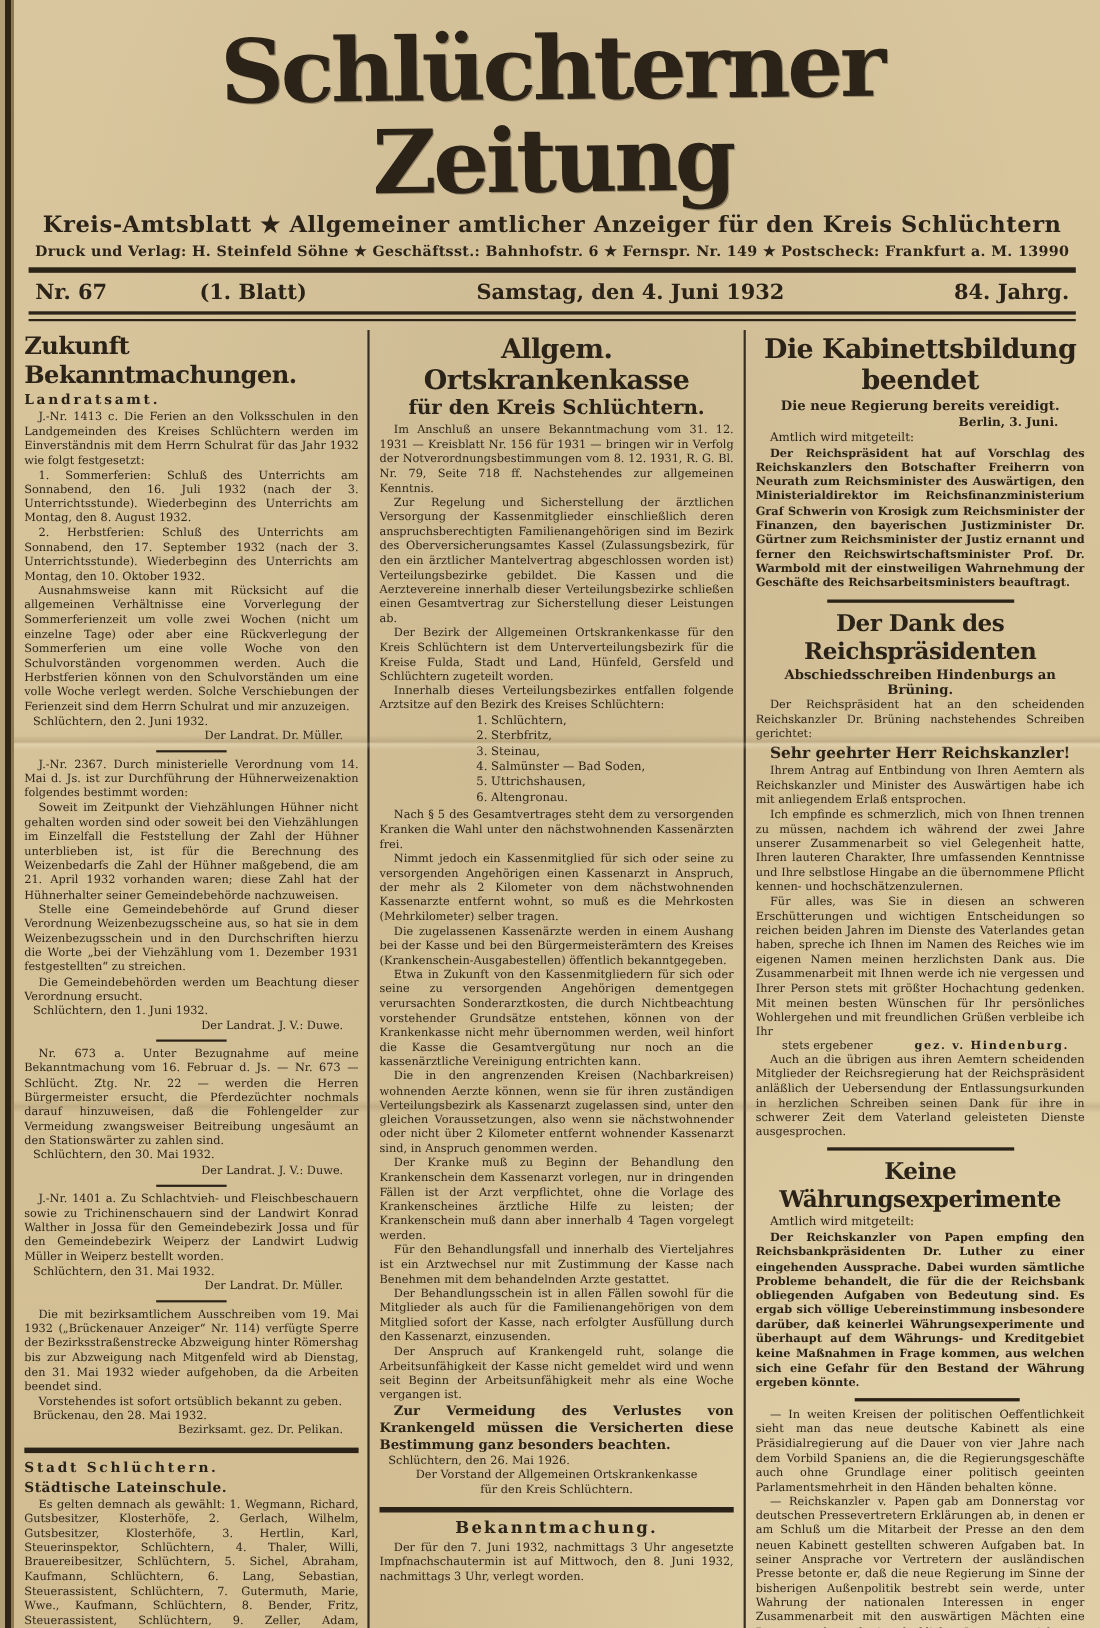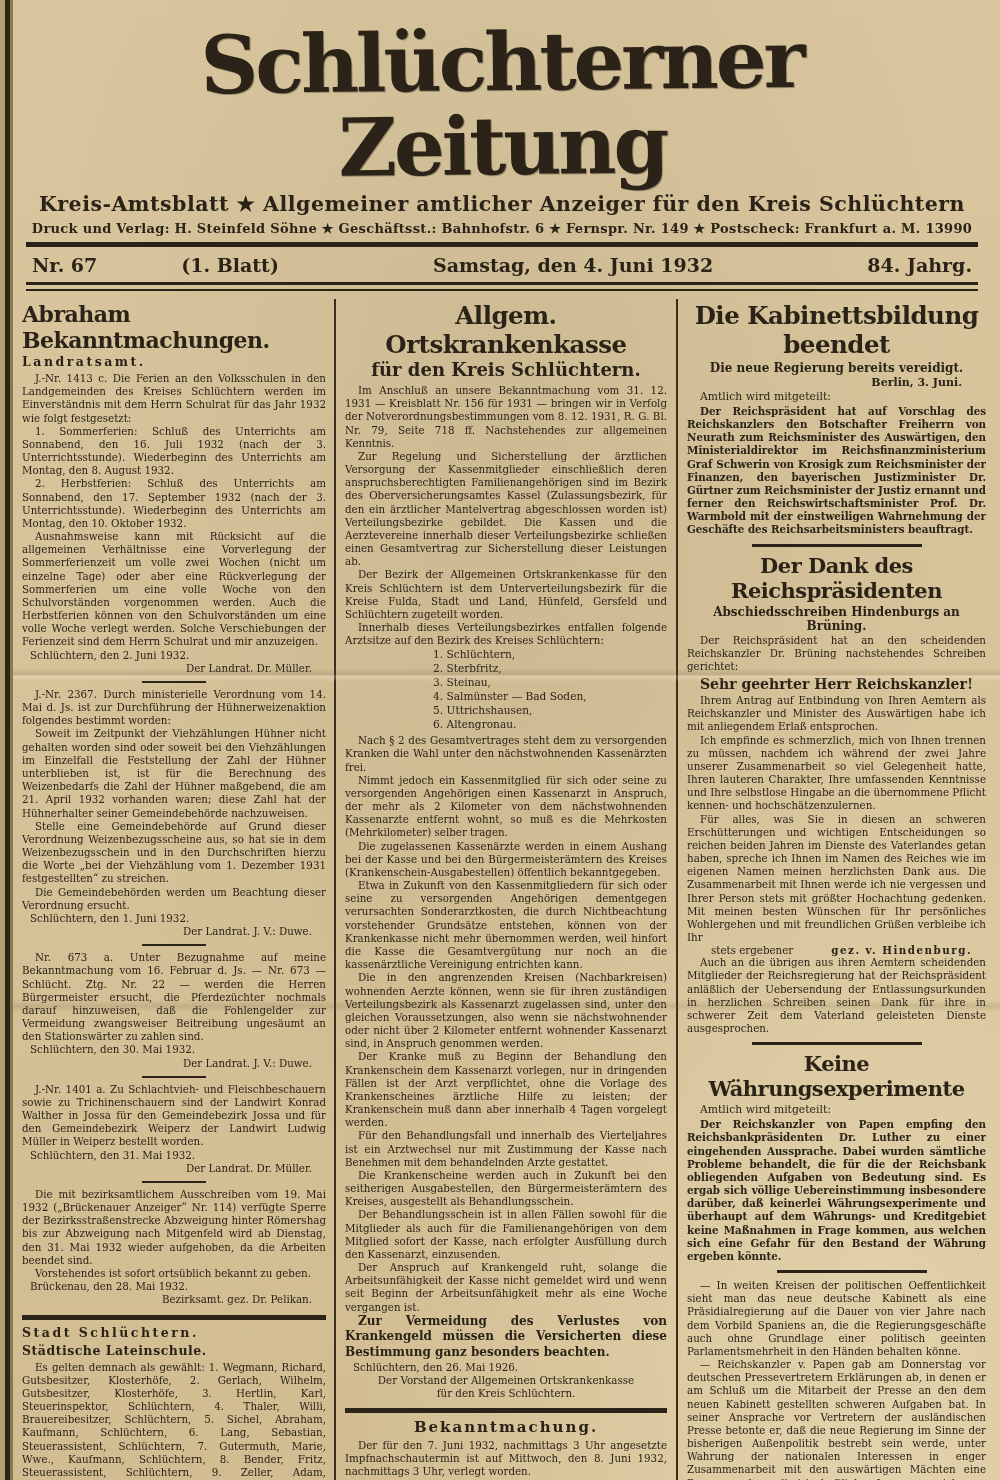--- a/index.html
+++ b/index.html
@@ -97,21 +97,21 @@
       <span>(1. Blatt)</span>
       <span class="date">Samstag, den 4. Juni 1932</span>
       <span>84. Jahrg.</span>
     </div>
     <div class="rule-double"></div>
   </header>
 
   <main class="columns">
 
     <section class="col col1">
-      <h2 class="h-col1">Abraham Bekanntmachungen.</h2>
+      <h2 class="h-col1">Zukunft Bekanntmachungen.</h2>
       <div class="gesperrt">Landratsamt.</div>
 
       <p>J.-Nr. 1413 c. Die Ferien an den Volksschulen in den Landgemeinden des Kreises Schlüchtern werden im Einverständnis mit dem Herrn Schulrat für das Jahr 1932 wie folgt festgesetzt:</p>
       <p>1. Sommerferien: Schluß des Unterrichts am Sonnabend, den 16. Juli 1932 (nach der 3. Unterrichtsstunde). Wiederbeginn des Unterrichts am Montag, den 8. August 1932.</p>
       <p>2. Herbstferien: Schluß des Unterrichts am Sonnabend, den 17. September 1932 (nach der 3. Unterrichtsstunde). Wiederbeginn des Unterrichts am Montag, den 10. Oktober 1932.</p>
       <p>Ausnahmsweise kann mit Rücksicht auf die allgemeinen Verhältnisse eine Vorverlegung der Sommerferienzeit um volle zwei Wochen (nicht um einzelne Tage) oder aber eine Rückverlegung der Sommerferien um eine volle Woche von den Schulvorständen vorgenommen werden. Auch die Herbstferien können von den Schulvorständen um eine volle Woche verlegt werden. Solche Verschiebungen der Ferienzeit sind dem Herrn Schulrat und mir anzuzeigen.</p>
       <p class="place">Schlüchtern, den 2. Juni 1932.</p>
       <p class="sig">Der Landrat. Dr. Müller.</p>
       <div class="sep"></div>
 
@@ -156,28 +156,27 @@
 
       <div class="aerzte-list">
         <div>1. Schlüchtern,</div>
         <div>2. Sterbfritz,</div>
         <div>3. Steinau,</div>
         <div>4. Salmünster — Bad Soden,</div>
         <div>5. Uttrichshausen,</div>
         <div>6. Altengronau.</div>
       </div>
 
-      <p>Nach § 2 des Gesamtvertrages steht dem zu versorgenden Kranken die Wahl unter den nächstwohnenden Kassenärzten frei.</p>
+      <p>Nach § 5 des Gesamtvertrages steht dem zu versorgenden Kranken die Wahl unter den nächstwohnenden Kassenärzten frei.</p>
       <p>Nimmt jedoch ein Kassenmitglied für sich oder seine zu versorgenden Angehörigen einen Kassenarzt in Anspruch, der mehr als 2 Kilometer von dem nächstwohnenden Kassenarzte entfernt wohnt, so muß es die Mehrkosten (Mehrkilometer) selber tragen.</p>
       <p>Die zugelassenen Kassenärzte werden in einem Aushang bei der Kasse und bei den Bürgermeisterämtern des Kreises (Krankenschein-Ausgabestellen) öffentlich bekanntgegeben.</p>
       <p>Etwa in Zukunft von den Kassenmitgliedern für sich oder seine zu versorgenden Angehörigen dementgegen verursachten Sonderarztkosten, die durch Nichtbeachtung vorstehender Grundsätze entstehen, können von der Krankenkasse nicht mehr übernommen werden, weil hinfort die Kasse die Gesamtvergütung nur noch an die kassenärztliche Vereinigung entrichten kann.</p>
       <p>Die in den angrenzenden Kreisen (Nachbarkreisen) wohnenden Aerzte können, wenn sie für ihren zuständigen Verteilungsbezirk als Kassenarzt zugelassen sind, unter den gleichen Voraussetzungen, also wenn sie nächstwohnender oder nicht über 2 Kilometer entfernt wohnender Kassenarzt sind, in Anspruch genommen werden.</p>
       <p>Der Kranke muß zu Beginn der Behandlung den Krankenschein dem Kassenarzt vorlegen, nur in dringenden Fällen ist der Arzt verpflichtet, ohne die Vorlage des Krankenscheines ärztliche Hilfe zu leisten; der Krankenschein muß dann aber innerhalb 4 Tagen vorgelegt werden.</p>
       <p>Für den Behandlungsfall und innerhalb des Vierteljahres ist ein Arztwechsel nur mit Zustimmung der Kasse nach Benehmen mit dem behandelnden Arzte gestattet.</p>
-      <p>Die Krankenscheine werden auch in Zukunft bei den seitherigen Ausgabestellen, den Bürgermeisterämtern des Kreises, ausgestellt als Behandlungsschein.</p>
       <p>Der Behandlungsschein ist in allen Fällen sowohl für die Mitglieder als auch für die Familienangehörigen von dem Mitglied sofort der Kasse, nach erfolgter Ausfüllung durch den Kassenarzt, einzusenden.</p>
       <p>Der Anspruch auf Krankengeld ruht, solange die Arbeitsunfähigkeit der Kasse nicht gemeldet wird und wenn seit Beginn der Arbeitsunfähigkeit mehr als eine Woche vergangen ist.</p>
 
       <p class="letter-bold">Zur Vermeidung des Verlustes von Krankengeld müssen die Versicherten diese Bestimmung ganz besonders beachten.</p>
       <p class="place">Schlüchtern, den 26. Mai 1926.</p>
       <p class="sig-center">Der Vorstand der Allgemeinen Ortskrankenkasse</p>
       <p class="sig-center">für den Kreis Schlüchtern.</p>
 
       <div class="rule-block"></div>
       <div class="ann-head">Bekanntmachung.</div>

